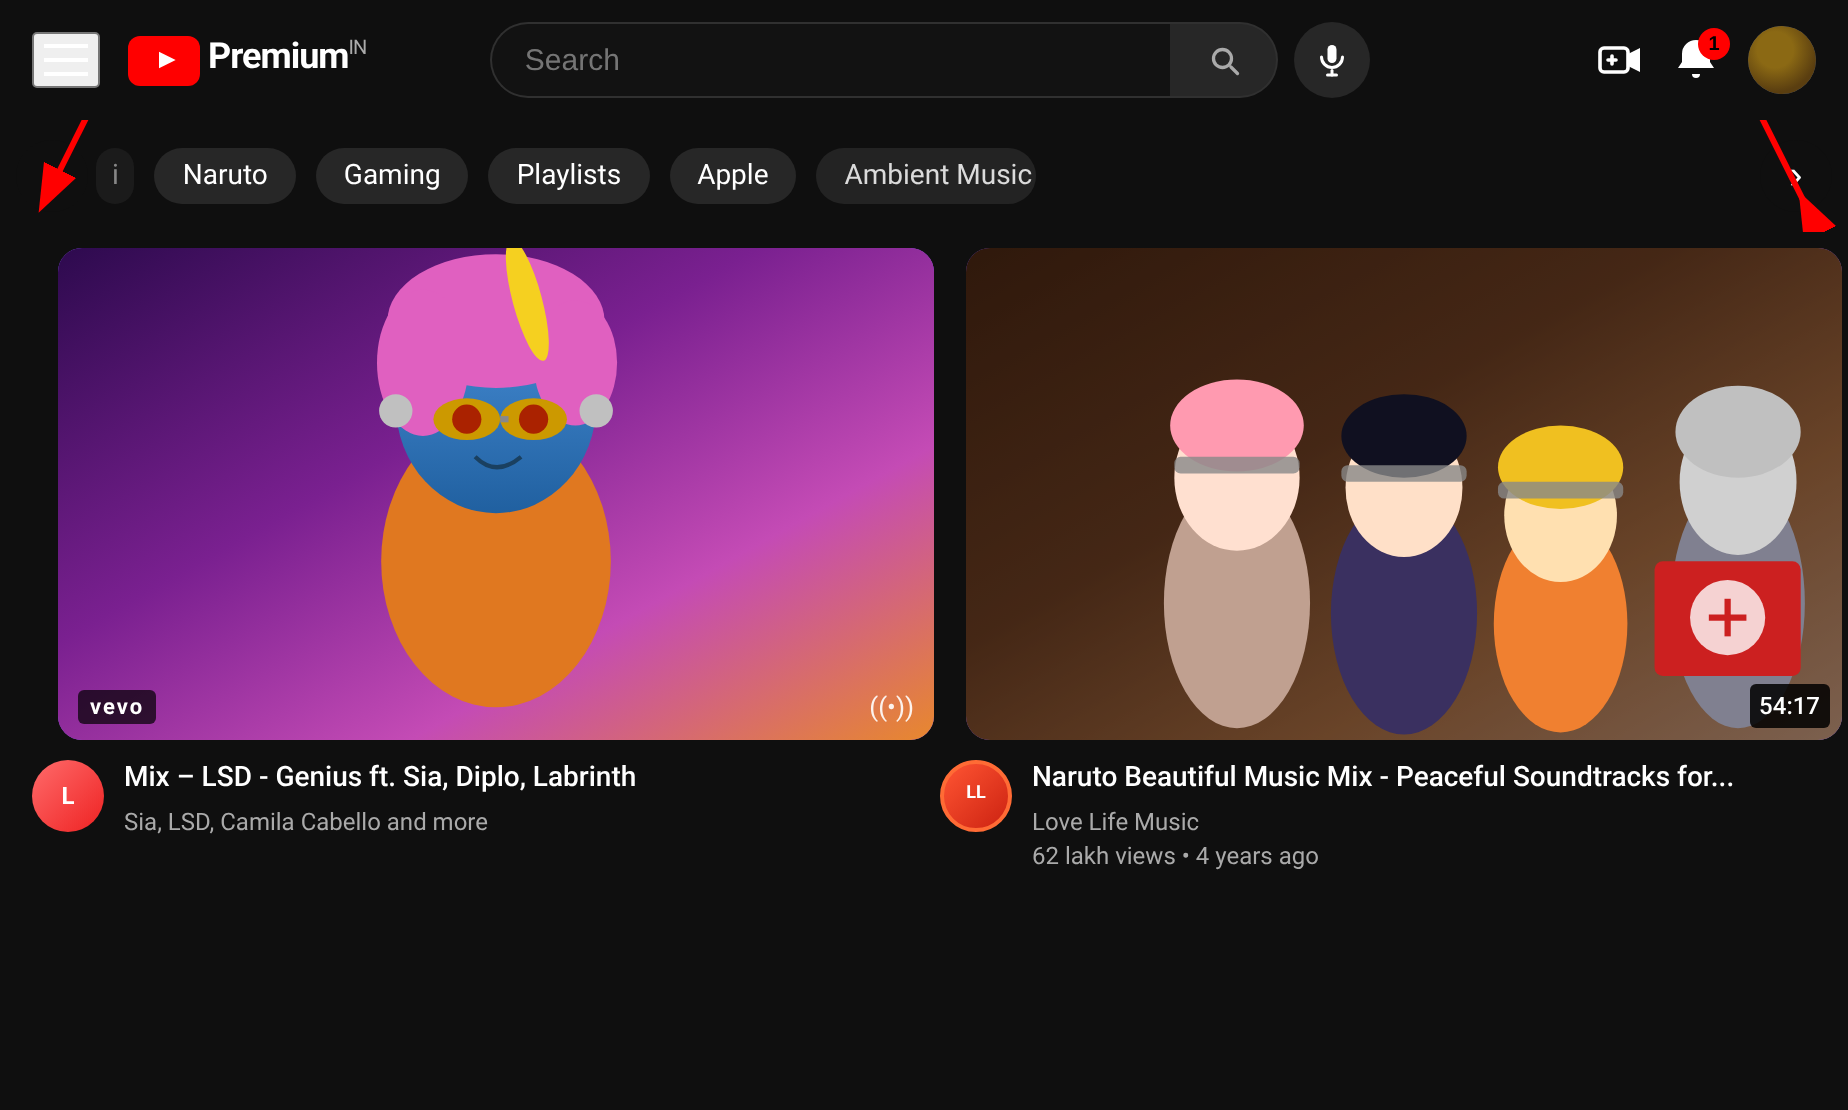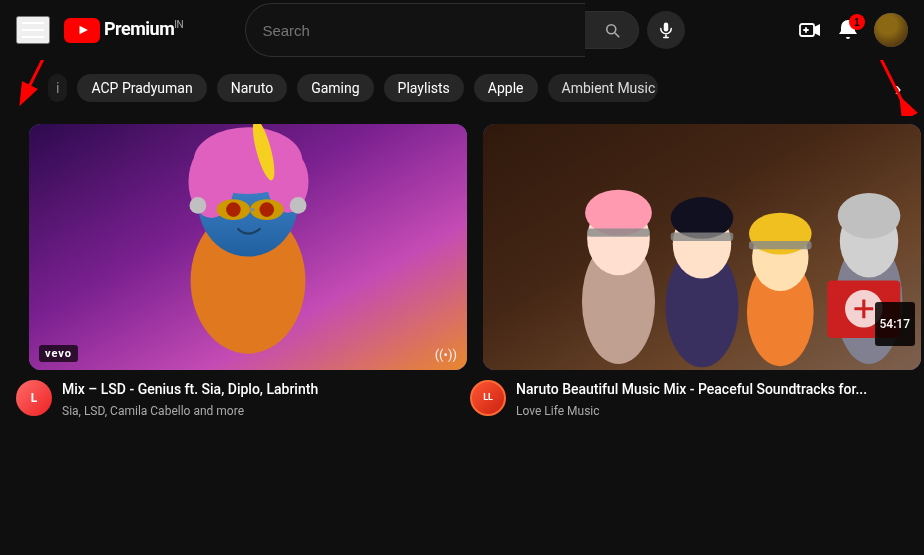--- a/index.html
+++ b/index.html
@@ -71,21 +71,21 @@
       font-weight: 400;
     }
     .search-input-wrap {
       display: flex;
       flex: 1;
       align-items: center;
       border: 1px solid #303030;
       border-right: none;
       border-radius: 40px 0 0 40px;
       background: #121212;
-      height: 54px;
+      height: 38px;
       padding: 0 16px;
     }
     .search-input {
       background: transparent;
       border: none;
       outline: none;
       color: #aaa;
       font-size: 15px;
       width: 100%;
     }
@@ -261,24 +261,24 @@
     .music-indicator {
       position: absolute;
       bottom: 8px;
       right: 10px;
       color: #fff;
       font-size: 13px;
       opacity: 0.9;
     }
     .duration-badge {
       position: absolute;
-      bottom: 24px;
+      bottom: 6px;
       right: 6px;
       background: rgba(0,0,0,0.85);
-      padding: 15px 5px;
+      padding: 4px 5px;
       border-radius: 3px;
       font-size: 12px;
       font-weight: 500;
       color: #fff;
     }
     .video-info {
       display: flex;
       gap: 10px;
       padding-top: 10px;
       align-items: flex-start;
@@ -378,21 +378,20 @@
     <div class="avatar">
       <div class="avatar-img"></div>
     </div>
   </div>
 </header>
 
 <div class="chips-bar" style="position:relative;">
   <button class="chip-arrow">‹</button>
   <div class="chips-scroll">
     <div class="chip-partial" style="opacity:0.5;overflow:hidden;max-width:30px;padding:6px 8px;">i</div>
-    <button class="chip">ACP Pradyuman</button>
     <button class="chip">Naruto</button>
     <button class="chip">Gaming</button>
     <button class="chip">Playlists</button>
     <button class="chip">Apple</button>
     <div class="chip" style="overflow:hidden;max-width:110px;opacity:0.85;">Ambient Music</div>
   </div>
   <button class="chip-arrow">›</button>
 
   <div style="position:absolute;left:2px;top:-14px;z-index:20;pointer-events:none;">
     <svg width="60" height="70" viewBox="0 0 60 70">
@@ -515,17 +514,18 @@
       </svg>
       <div class="duration-badge">54:17</div>
     </div>
     <div class="video-info">
       <div class="channel-avatar ch-avatar-2" style="background:linear-gradient(135deg,#ff5533,#cc2211);">
         <span style="font-size:9px;font-weight:700;color:#fff;text-align:center;line-height:1.1;">LL</span>
       </div>
       <div class="video-meta">
         <div class="video-title">Naruto Beautiful Music Mix - Peaceful Soundtracks for...</div>
         <div class="video-sub">Love Life Music</div>
+        <div class="video-sub">62 lakh views • 4 years ago</div>
       </div>
     </div>
   </div>
 
 </div>
 
 </body></html>

